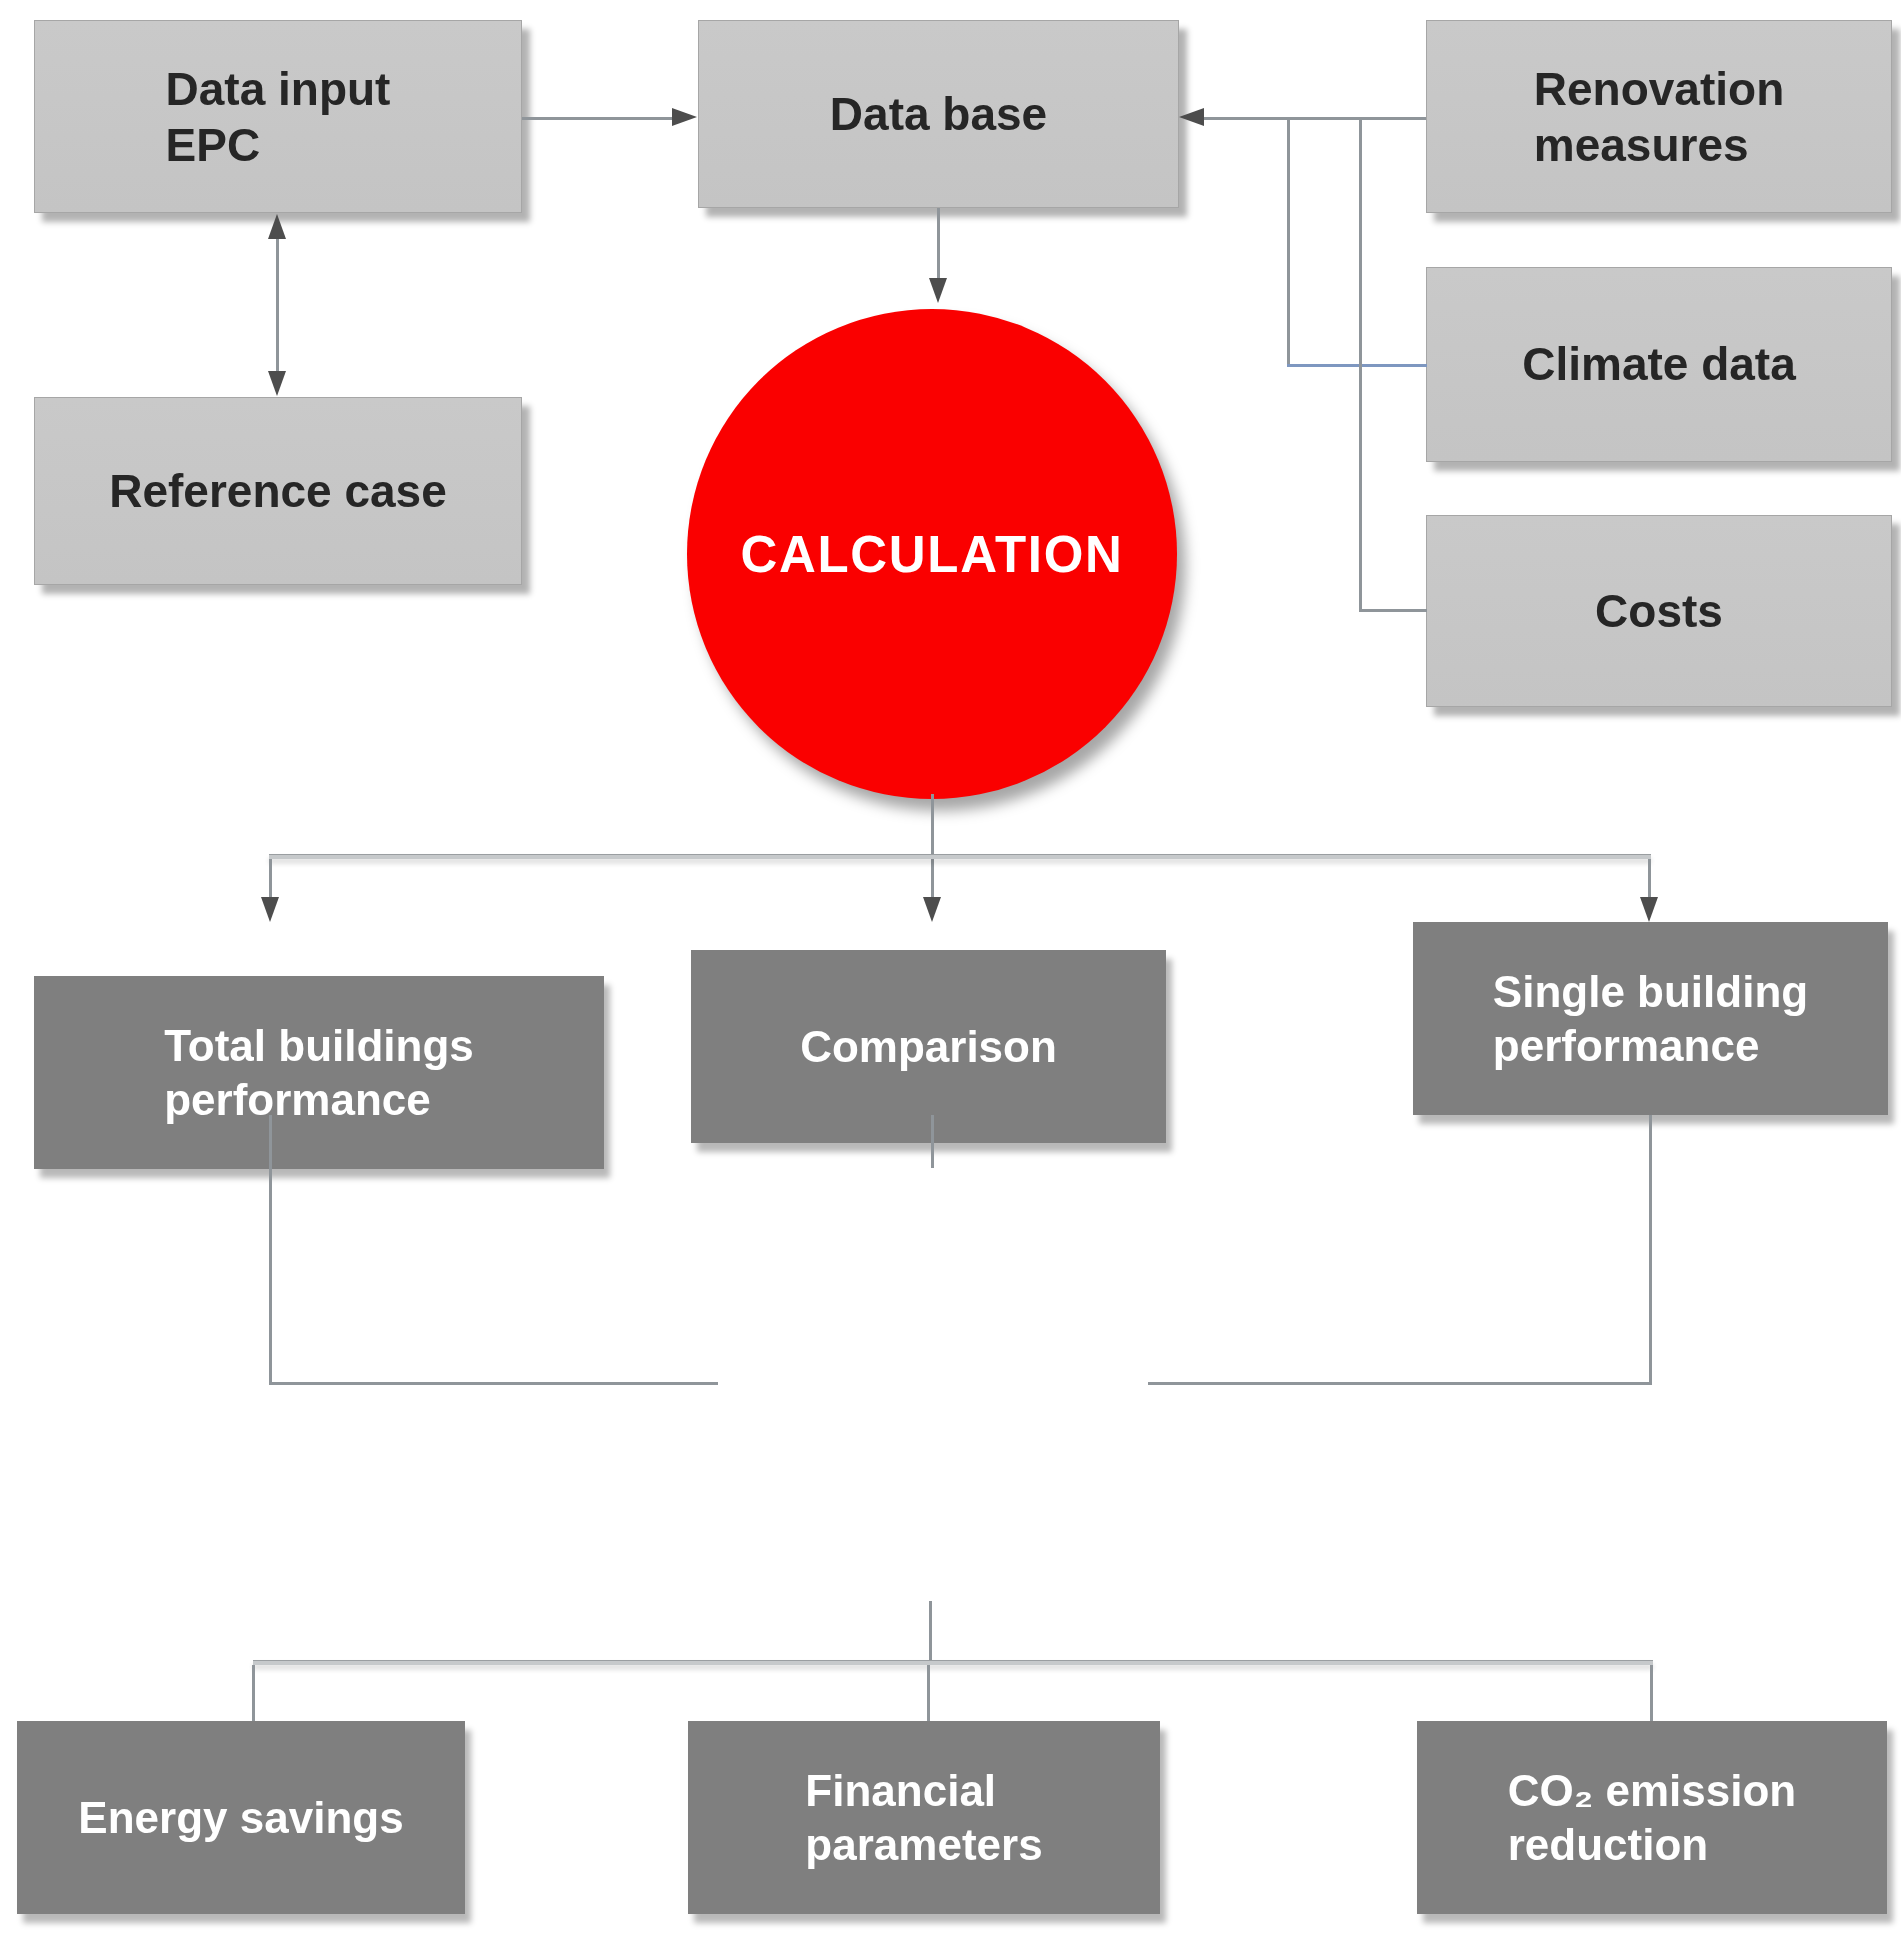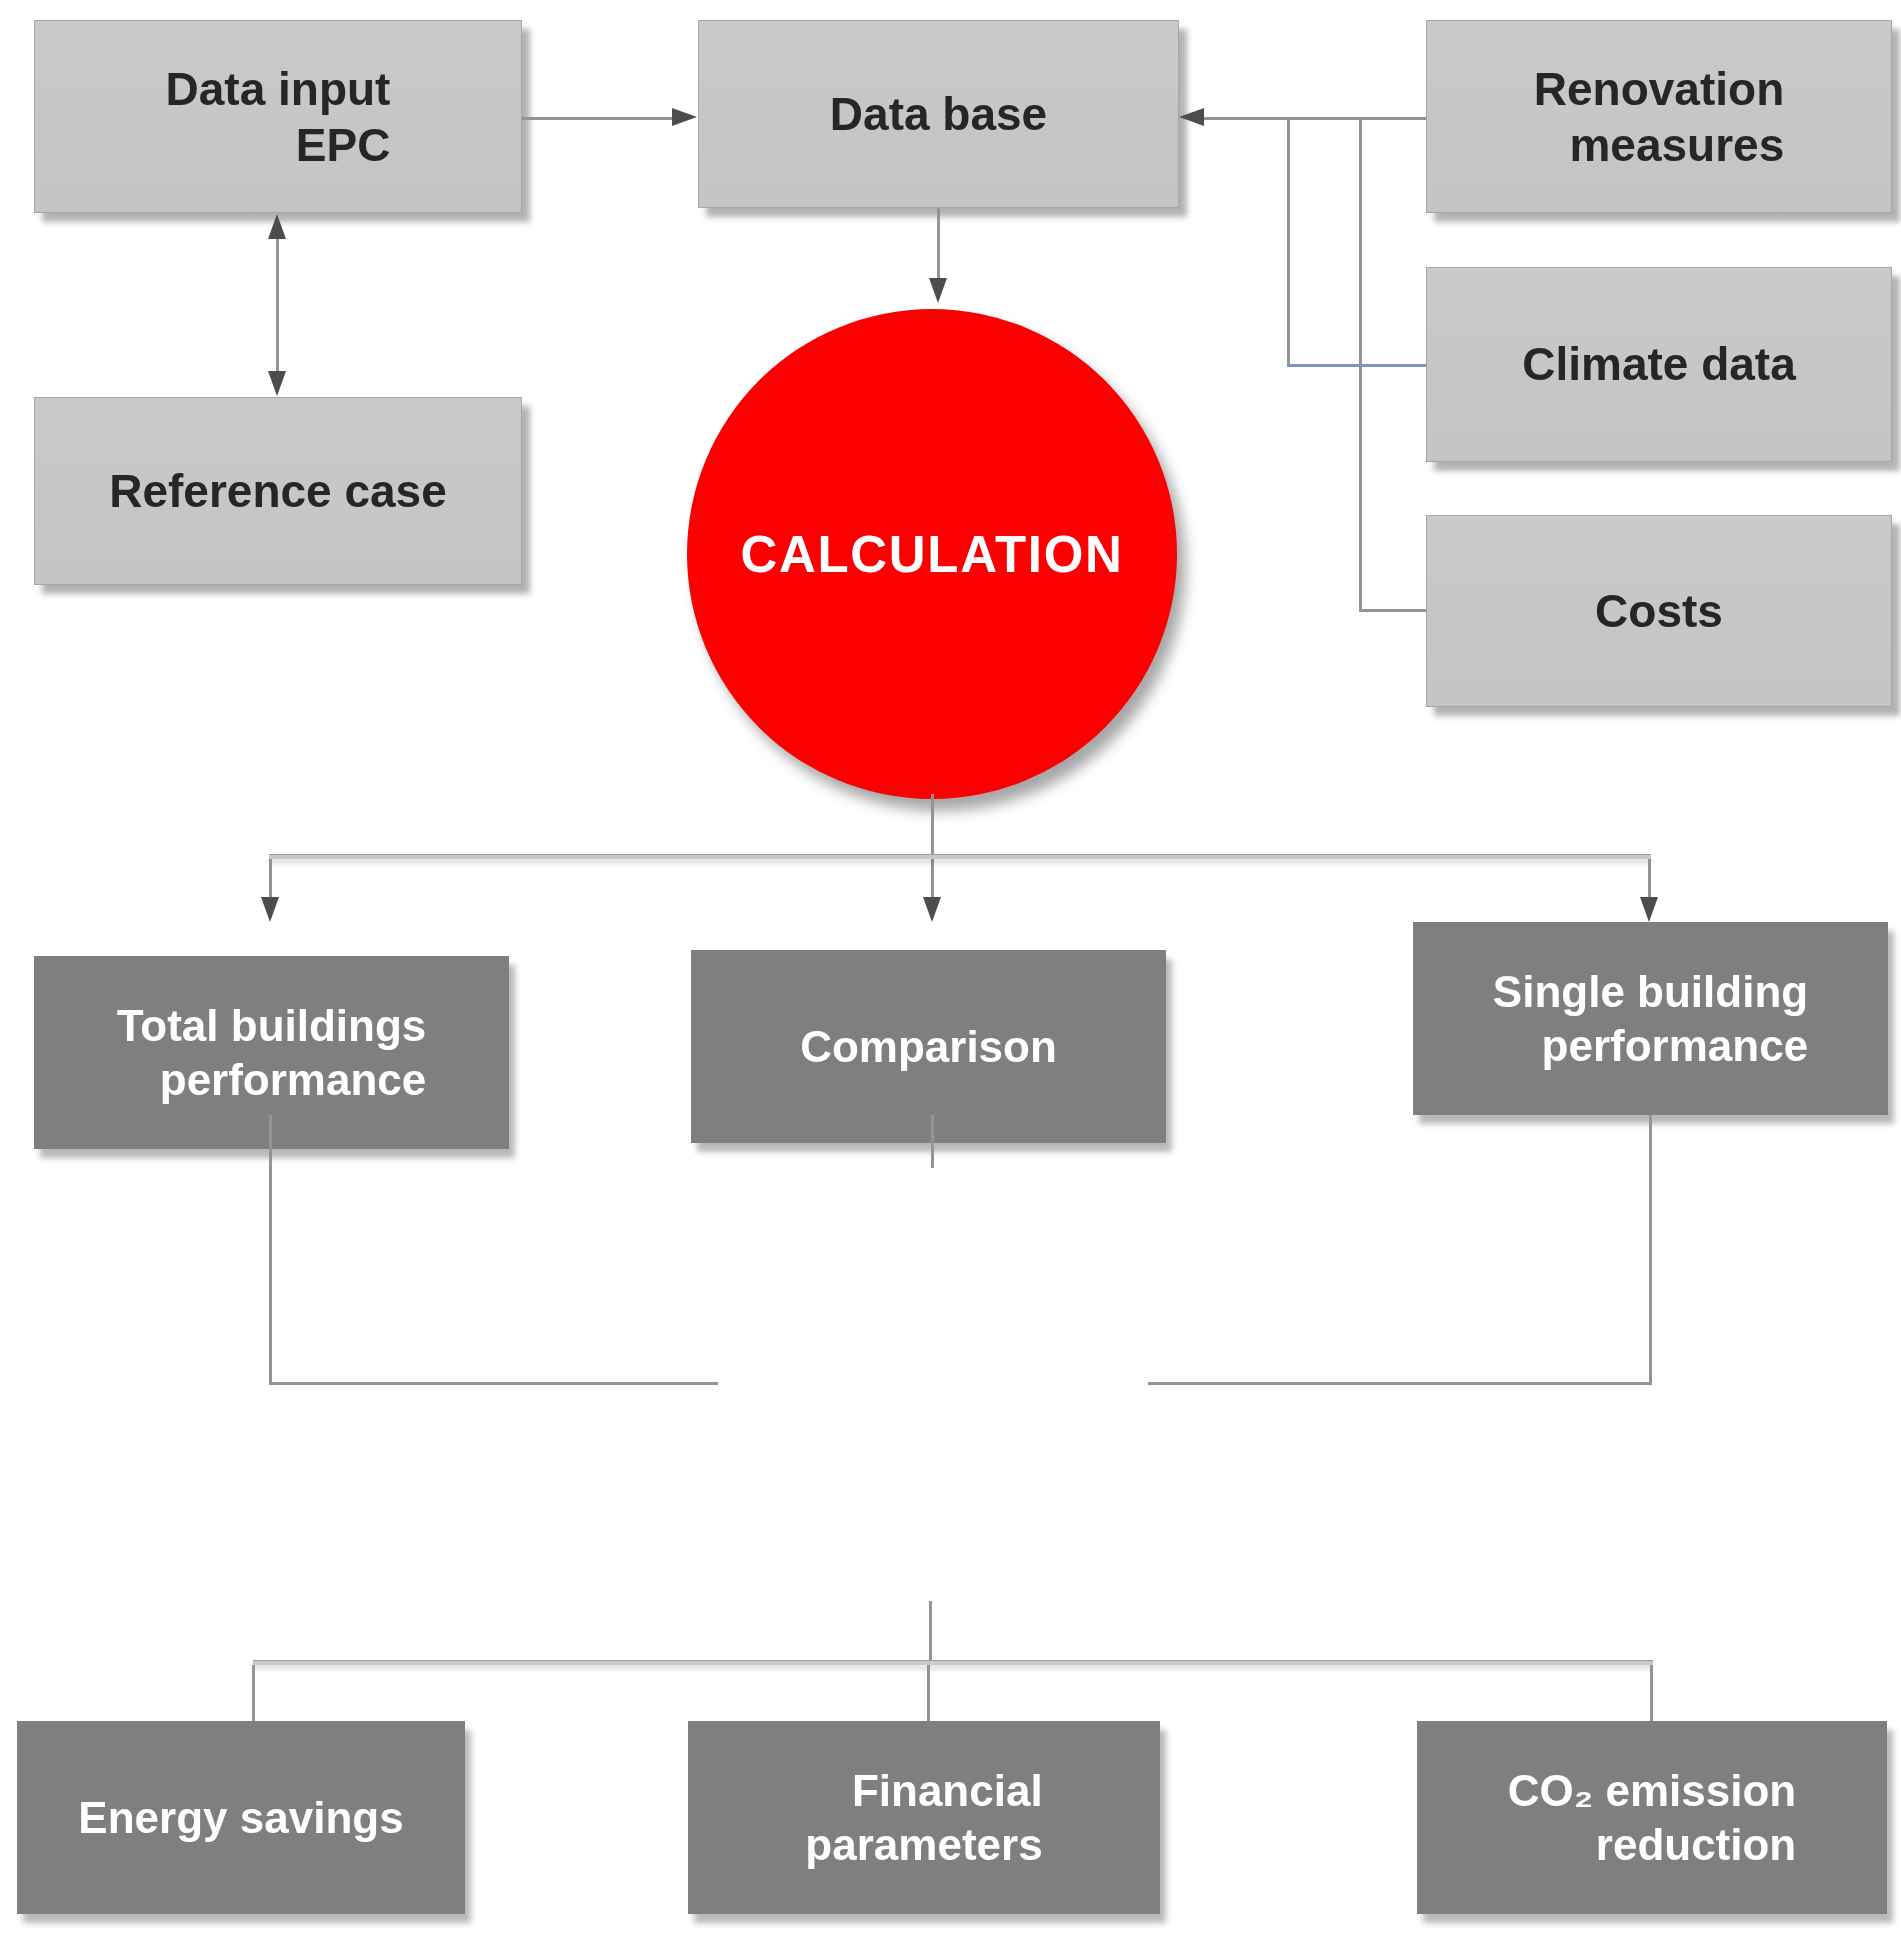--- a/index.html
+++ b/index.html
@@ -1,21 +1,21 @@
 <!DOCTYPE html>
 <html style="font-size:13.6px"><head>
 <meta charset="utf-8">
 <style>
   html,body{margin:0;padding:0;background:#ffffff;}
   body{width:1902px;height:1936px;position:relative;overflow:hidden;
        font-family:"Liberation Sans","DejaVu Sans",sans-serif;}
   #diagram{position:absolute;inset:0;}
 
   .box{position:absolute;display:flex;align-items:center;justify-content:center;
-       text-align:right;font-weight:700;box-sizing:border-box;}
+       text-align:left;font-weight:700;box-sizing:border-box;}
   .box .lbl span{display:block;line-height:1.22;}
   .light{background:linear-gradient(180deg,#c9c9c9 0%,#c4c4c4 100%);
          border:1.7px solid #a6a6a6;color:#262626;font-size:46px;
          box-shadow:7.6px 8.5px 6px rgba(0,0,0,0.30);}
   .dark{background:#7f7f7f;color:#ffffff;font-size:44px;
         box-shadow:6px 8.5px 6px rgba(0,0,0,0.28);}
 
   .circle{position:absolute;border-radius:50%;display:flex;align-items:center;
           justify-content:center;color:#ffffff;font-weight:700;font-size:51px;
           letter-spacing:1.7px;box-shadow:8.5px 12px 13.6px rgba(0,0,0,0.35);}
@@ -78,21 +78,21 @@
     <div class="lbl">
       <span>Costs</span>
     </div>
   </div>
 
   <div class="circle" style="left:687px;top:309px;width:490px;height:490px;background:#fa0000;">
     <span>CALCULATION</span>
   </div>
 
 
-  <div class="box dark" style="left:34px;top:956px;width:475px;height:193px">
+  <div class="box dark" style="left:34px;top:976px;width:570px;height:193px">
     <div class="lbl">
       <span>Total buildings</span>
       <span>performance</span>
     </div>
   </div>
 
   <div class="box dark" style="left:691px;top:950px;width:475px;height:193px">
     <div class="lbl">
       <span>Comparison</span>
     </div>

